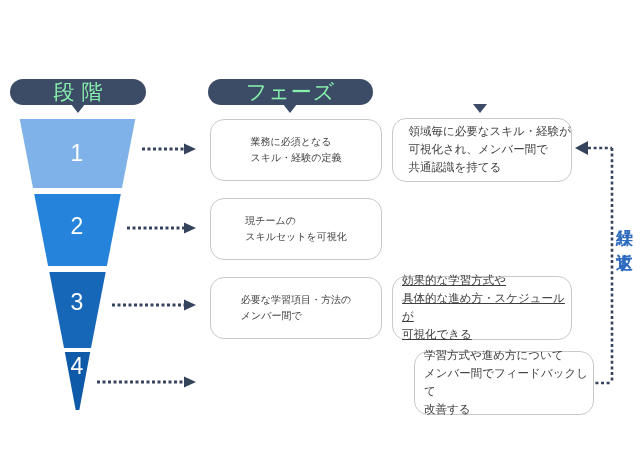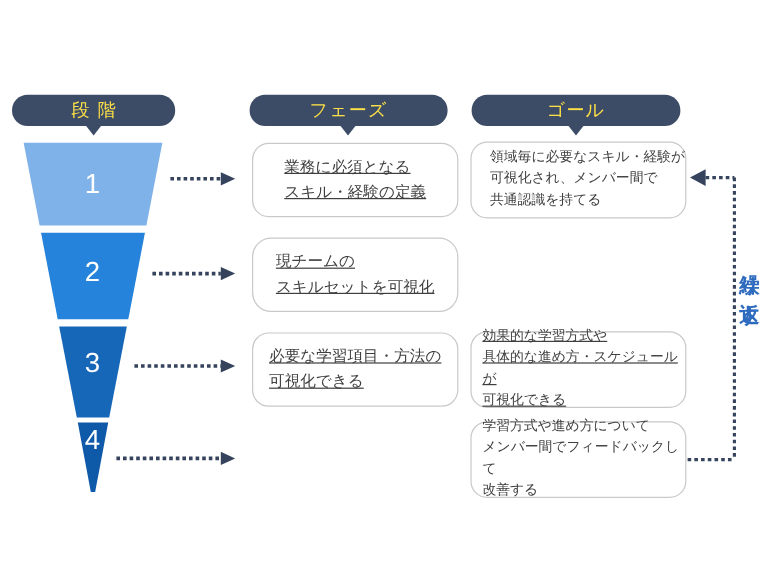--- a/index.html
+++ b/index.html
@@ -10,22 +10,22 @@
     height: 468px;
     background: #ffffff;
     overflow: hidden;
   }
   
   .pill {
     position: absolute;
     height: 26px;
     background: #3d4c66;
     border-radius: 13px;
-    color: #fde047;
-    font-size: 15px;
+    color: #86efac;
+    font-size: 21px;
     display: flex;
     align-items: center;
     justify-content: center;
     letter-spacing: 1px;
   }
   .pill-stage { left: 10px;  top: 79px; width: 136px; letter-spacing: 7px; text-indent: 7px; }
   .pill-phase { left: 208px; top: 79px; width: 165px; font-family: Liberation Serif, serif; }
   .pill-goal  { left: 393px; top: 79px; width: 174px; }
   .pill-pointer {
     position: absolute;
@@ -46,37 +46,36 @@
     border: 1.5px solid #c9c9c9;
     border-radius: 14px;
     box-sizing: border-box;
     display: flex;
     align-items: center;
     color: #3f3f3f;
   }
   .phase-box {
     left: 210px; width: 172px; height: 62px;
     justify-content: center;
-    font-size: 13px;
+    font-size: 10px;
     line-height: 1.6;
-    text-decoration: underline;
   }
   .goal-box {
     left: 392px; width: 180px; height: 64px;
     justify-content: flex-end;
     padding-left: 9px;
     font-size: 11.5px;
     line-height: 1.55;
   }
   .box-text { white-space: pre-line; text-align: left; }
 
   .row1-phase { top: 119px; } .row1-goal { top: 118px; }
-  .row2-phase { top: 198px; border-radius: 16px; } .row2-goal { top: 197px; }
+  .row2-phase { top: 198px; } .row2-goal { top: 197px; }
   .row3-phase { top: 277px; } .row3-goal { top: 276px; text-decoration: underline; }
-  .row4-phase { top: 352px; } .row4-goal { top: 351px; }
+  .row4-phase { top: 352px; } .row4-goal { top: 351px; margin-left: 22px; }
 
   
   .overlay {
     position: absolute;
     left: 0; top: 0;
     width: 640px; height: 468px;
     pointer-events: none;
   }
   .stage-number {
     fill: #ffffff;
@@ -103,23 +102,20 @@
 </head>
 <body>
 
 <div class="canvas">
 
   <div class="pill pill-stage">
     <span>段階</span>
   </div>
   <div class="pill pill-phase">
     <span>フェーズ</span>
-  </div>
-  <div class="pill pill-goal">
-    <span>ゴール</span>
   </div>
   <div class="pill-pointer ptr-stage"></div>
   <div class="pill-pointer ptr-phase"></div>
   <div class="pill-pointer ptr-goal"></div>
 
   <svg class="overlay" viewBox="0 0 640 468">
 
     <polygon points="19.7,119 135.3,119 122,188 33,188" fill="#7fb2e8"></polygon>
     <polygon points="34.2,194 120.8,194 106.9,266 48.1,266" fill="#2583db"></polygon>
     <polygon points="49.3,272 105.7,272 91,348 64,348" fill="#1767b8"></polygon>
@@ -158,21 +154,21 @@
 共通認識を持てる</span>
   </div>
 
   <div class="box phase-box row2-phase">
     <span class="box-text">現チームの
 スキルセットを可視化</span>
   </div>
 
   <div class="box phase-box row3-phase">
     <span class="box-text">必要な学習項目・方法の
-可視化できる</span>
+メンバー間で</span>
   </div>
   <div class="box goal-box row3-goal">
     <span class="box-text">効果的な学習方式や
 具体的な進め方・スケジュールが
 可視化できる</span>
   </div>
 
   <div class="box goal-box row4-goal">
     <span class="box-text">学習方式や進め方について
 メンバー間でフィードバックして

